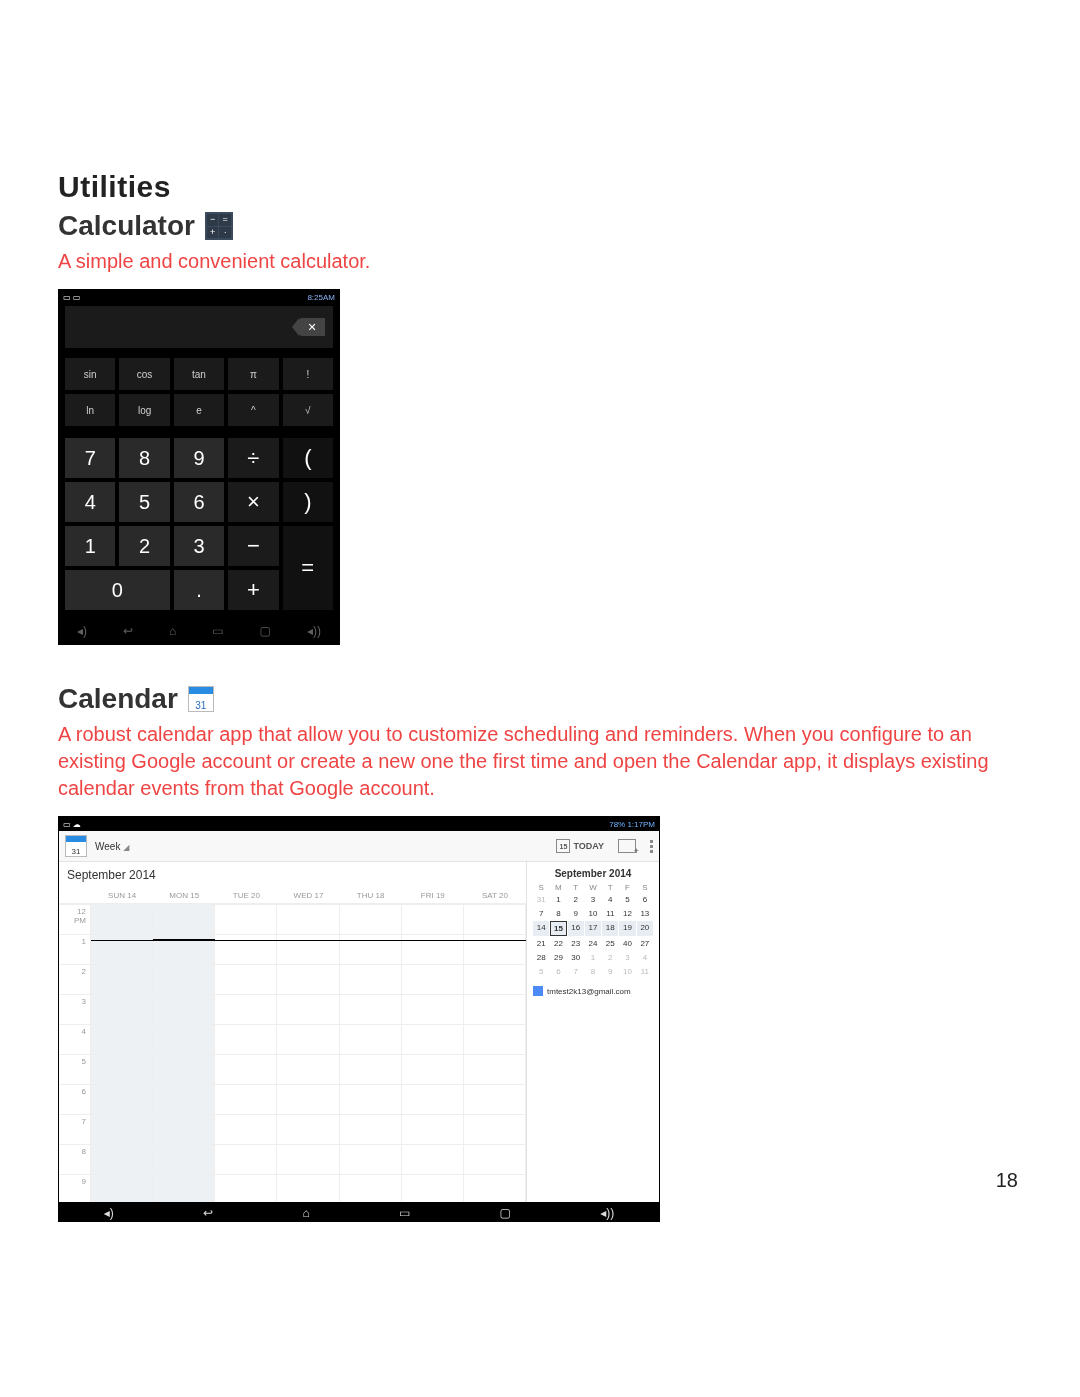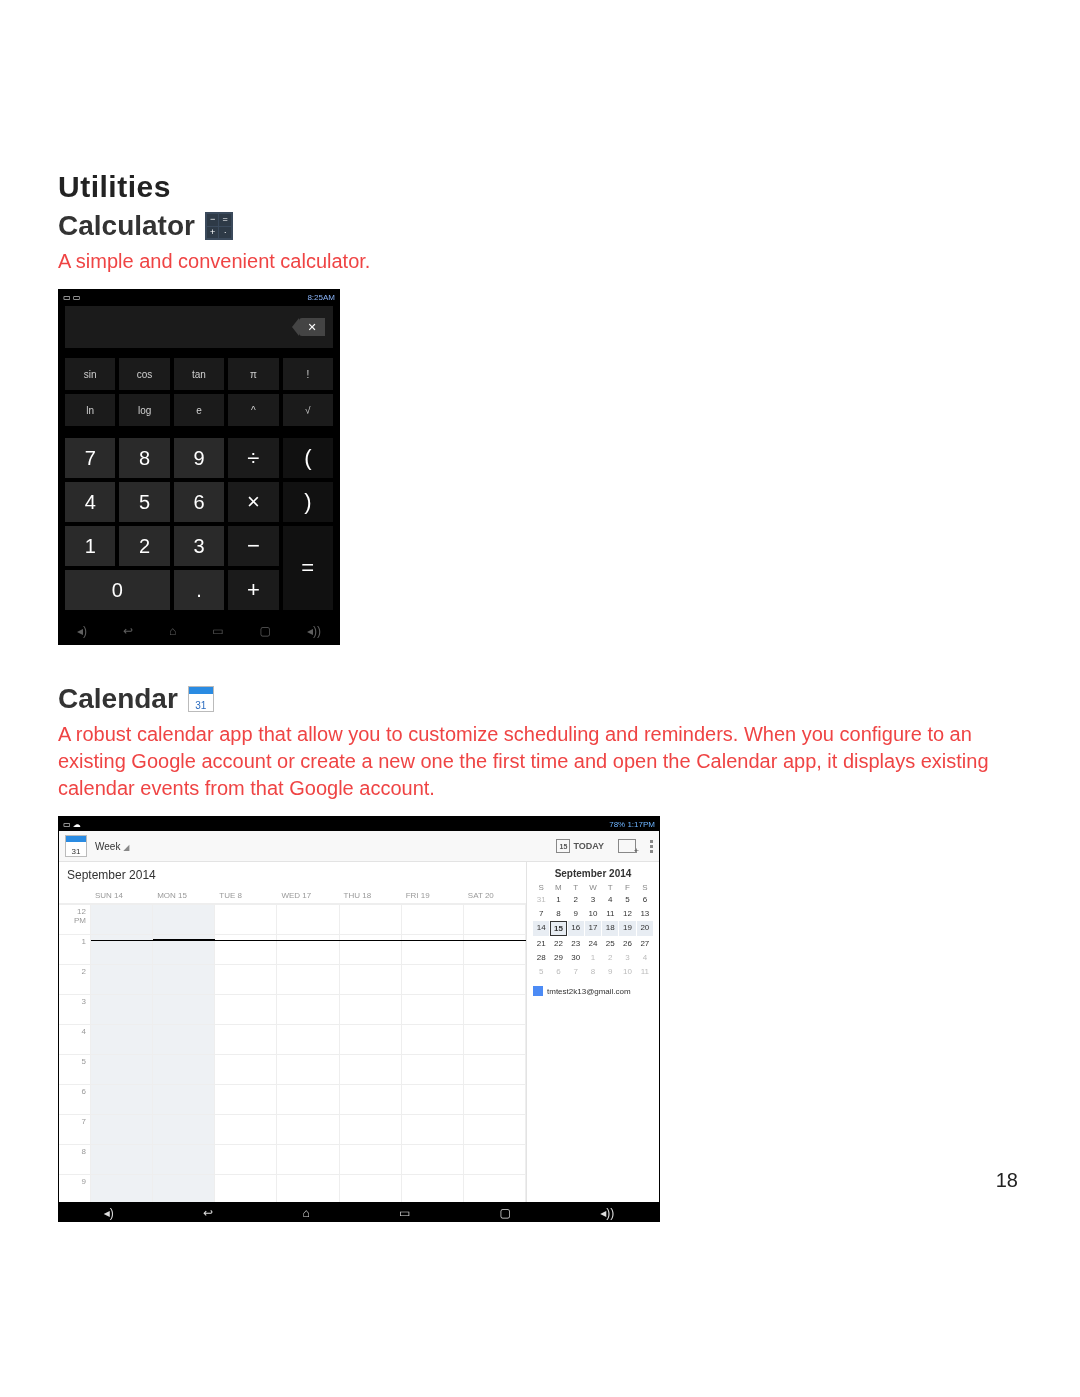--- a/index.html
+++ b/index.html
@@ -44,21 +44,21 @@
   .hr{display:flex;align-items:center;gap:14px;padding-left:44px;}
   .today-btn{display:flex;align-items:center;gap:3px;font-size:9px;font-weight:700;color:#555;}
   .today-btn .box{width:12px;height:12px;border:1px solid #888;display:flex;align-items:center;justify-content:center;font-size:7px;}
   .new-ev{width:16px;height:12px;border:1px solid #888;position:relative;}
   .new-ev::after{content:"+";position:absolute;right:-4px;bottom:-4px;font-size:9px;color:#555;}
   .menu-dots{display:flex;flex-direction:column;gap:2px;}
   .menu-dots i{width:3px;height:3px;background:#888;display:block;}
   .cal-body{display:flex;height:340px;}
   .cal-main{flex:1;display:flex;flex-direction:column;border-right:1px solid #e3e3e3;}
   .month-lab{font-size:12px;padding:6px 8px;}
-  .day-head{display:grid;grid-template-columns:32px repeat(7,1fr);font-size:8px;color:#999;text-align:left;border-bottom:1px solid #eee;}
+  .day-head{display:grid;grid-template-columns:32px repeat(7,1fr);font-size:8px;color:#999;text-align:center;border-bottom:1px solid #eee;}
   .day-head div{padding:3px 4px;}
   .grid-wrap{position:relative;flex:1;overflow:hidden;}
   .hour-grid{display:grid;grid-template-columns:32px repeat(7,1fr);grid-auto-rows:30px;}
   .hour-grid .hl{font-size:8px;color:#999;text-align:right;padding:2px 4px;border-top:1px solid #eee;border-right:1px solid #eee;background:#fff;}
   .hour-grid .cell{border-top:1px solid #eee;border-right:1px solid #eee;}
   .hour-grid .cell.hi{background:#eef1f4;}
   .now-line{position:absolute;left:32px;right:0;top:36px;height:1px;background:#000;}
   .now-line::after{content:"";position:absolute;right:calc(100%/7*5);width:calc(100%/7);height:2px;background:#000;top:-1px;}
   .cal-side{width:120px;padding:6px;}
   .mini-title{text-align:center;font-weight:700;font-size:10px;margin-bottom:4px;}
@@ -180,21 +180,21 @@
           </span>
       </div>
     </div>
     <div class="cal-body">
       <div class="cal-main">
         <div class="month-lab">September 2014</div>
         <div class="day-head" id="day-head">
             <div></div>
             <div>SUN 14</div>
             <div>MON 15</div>
-            <div>TUE 8</div>
+            <div>TUE 20</div>
             <div>WED 17</div>
             <div>THU 18</div>
             <div>FRI 19</div>
             <div>SAT 20</div>
           </div>
         <div class="grid-wrap">
           <div class="hour-grid" id="hour-grid">
               <div class="hl">12 PM</div>
               <div class="cell hi"></div>
               <div class="cell hi"></div>
@@ -308,21 +308,21 @@
             <div class="d wk">16</div>
             <div class="d wk">17</div>
             <div class="d wk">18</div>
             <div class="d wk">19</div>
             <div class="d wk">20</div>
             <div class="d">21</div>
             <div class="d">22</div>
             <div class="d">23</div>
             <div class="d">24</div>
             <div class="d">25</div>
-            <div class="d">26</div>
+            <div class="d">40</div>
             <div class="d">27</div>
             <div class="d">28</div>
             <div class="d">29</div>
             <div class="d">30</div>
             <div class="d mute">1</div>
             <div class="d mute">2</div>
             <div class="d mute">3</div>
             <div class="d mute">4</div>
             <div class="d mute">5</div>
             <div class="d mute">6</div>

